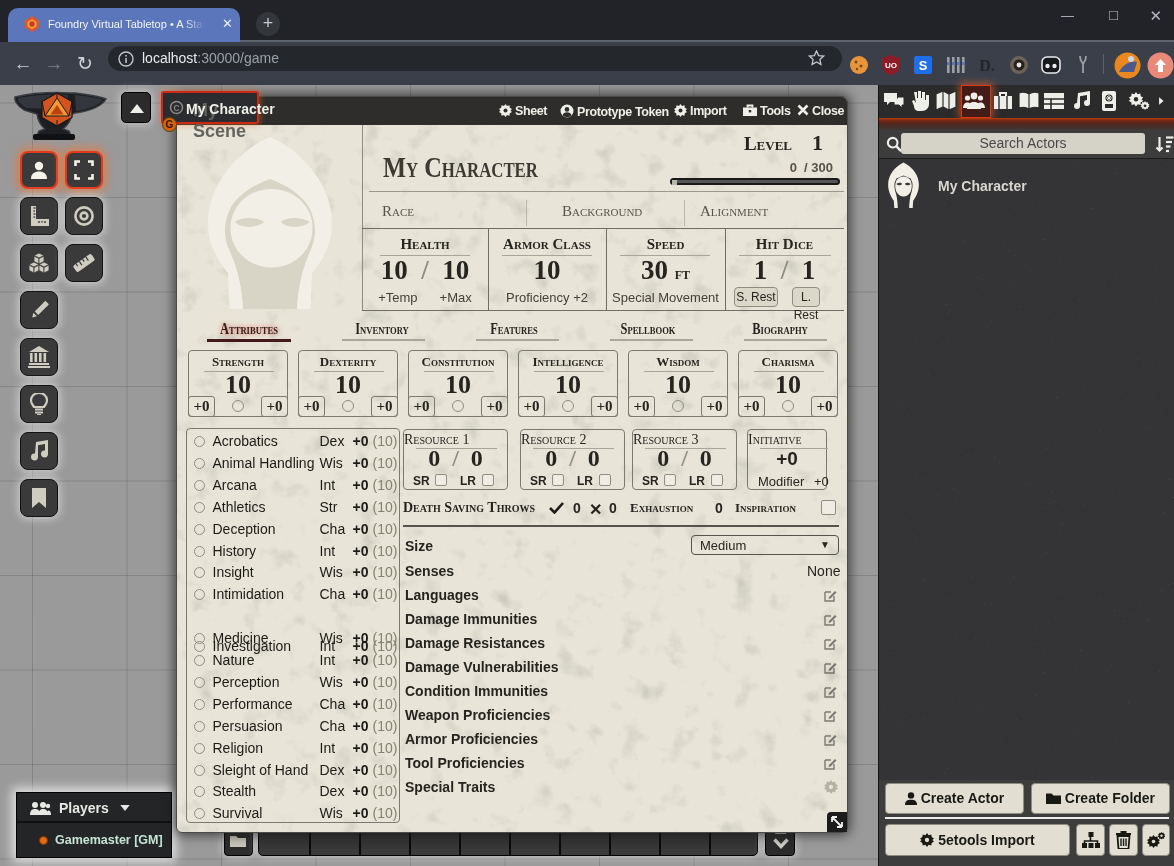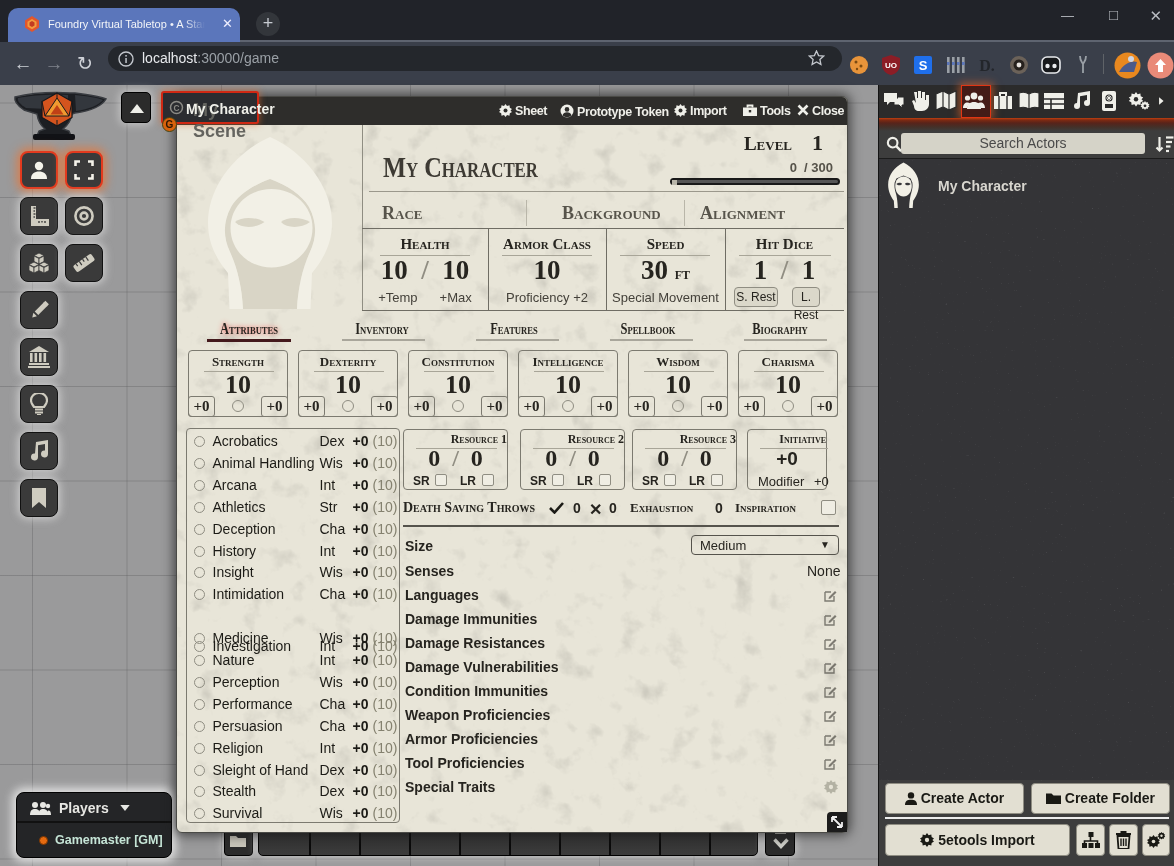--- a/index.html
+++ b/index.html
@@ -31,21 +31,21 @@
    linear-gradient(to bottom, rgba(90,90,92,.35) 0 1px, transparent 1px);
   background-size:94.5px 94.5px;
   background-position:32px 17.5px; }
 
 .ctl { position:absolute; width:38px; height:38px; background:#3a3a3a; border:1px solid #111;
   border-radius:8px; box-shadow:0 0 8px 2px rgba(220,220,220,.75); }
 .ctl svg { position:absolute; left:50%; top:50%; transform:translate(-50%,-50%); }
 .ctl.active { border:2px solid #e33a1e; box-shadow:0 0 10px 3px rgba(230,120,60,.8); }
 
 #players { left:16px; top:792px; width:156px; height:66px; background:#242527; border:1px solid #000;
-  border-radius:8px; box-shadow:0 0 10px 4px rgba(238,238,238,.85); color:#e7e7e3; }
+  border-radius:0; box-shadow:0 0 10px 4px rgba(238,238,238,.85); color:#e7e7e3; }
 #players .hdr { position:absolute; left:0; top:0; width:100%; height:30px; border-bottom:2px solid #111; }
 #players .hdr span { position:absolute; left:42px; top:7px; font-weight:bold; font-size:14px; }
 #players .gm { position:absolute; left:38px; top:40px; color:#c5e4d6; font-size:12.5px; font-weight:bold; }
 #players .dot { position:absolute; left:22px; top:43px; width:9px; height:9px; border-radius:50%; background:#e56a10; border:1px solid #7a3500; }
 
 #hotbar { left:224px; top:826px; width:576px; height:31px; }
 #macrodir { position:absolute; left:0; top:0; width:29px; height:30px; background:#2b2b2b; border:1px solid #000; border-radius:4px; box-shadow:0 0 8px 2px rgba(220,220,220,.6); }
 #slots { position:absolute; left:34px; top:0; width:500px; height:30px; background:linear-gradient(#2e2e2e,#3c3c3c); border:1px solid #000; border-radius:5px; box-shadow:0 0 8px 2px rgba(220,220,220,.6); overflow:hidden; }
 #slots .sep { position:absolute; top:0; width:2px; height:30px; background:#0a0a0a; }
 #pagectl { position:absolute; left:541px; top:0; width:30px; height:30px; background:#2b2b2b; border:1px solid #000; border-radius:4px; box-shadow:0 0 8px 2px rgba(220,220,220,.6); color:#ddd; }
@@ -59,21 +59,21 @@
 #sheethdr { border-radius:5px 5px 0 0; }
 #sheethdr { position:absolute; left:0; top:0; width:100%; height:28px; background:#2e2d2b; color:#efefe9; font-size:13px; font-weight:bold; }
 #sheethdr .m { white-space:nowrap; letter-spacing:-0.4px; font-size:12.5px; }
 #sheethdr .m { position:absolute; top:7px; }
 .serif { font-family:"Liberation Serif",serif; font-variant:small-caps; font-weight:bold; }
 #charname { left:206px; top:54px; font-size:29px; color:#3d3a33; transform:scaleX(.84); transform-origin:0 0; white-space:nowrap; }
 #level { right:24px; top:33px; font-size:19px; color:#26241f; }
 #xptext { right:14px; top:63px; font-size:13px; font-weight:bold; color:#56534a; }
 #xpbar { left:493px; top:81px; width:170px; height:7px; background:#565656; border:2px solid #191919; border-radius:4px; }
 #hr1 { left:14px; top:94px; width:644px; height:1px; background:#9b988c; }
-.flabel { position:absolute; font-family:"Liberation Serif",serif; font-variant:small-caps; font-weight:bold; font-size:18px; color:#57544b; }
+.flabel { position:absolute; font-family:"Liberation Serif",serif; font-variant:small-caps; font-weight:normal; font-size:15px; color:#57544b; }
 #row2 { left:185px; top:100px; width:482px; height:32px; border-bottom:1px solid #6f6d64; }
 #row2 .d { position:absolute; top:3px; width:1px; height:26px; background:#b9b6a9; }
 #statrow { left:185px; top:132px; width:482px; height:82px; border-bottom:1px solid #6f6d64; }
 #statrow .d { position:absolute; top:0; width:1px; height:82px; background:#6f6d64; }
 .statlbl { position:absolute; top:7px; font-family:"Liberation Serif",serif; font-variant:small-caps; font-weight:bold; font-size:15px; color:#26241f; text-align:center; }
 .stathr { position:absolute; top:26px; height:1px; background:#a8a598; }
 .statval { position:absolute; top:26px; font-family:"Liberation Serif",serif; font-weight:bold; font-size:27px; color:#26241f; text-align:center; }
 .statcap { position:absolute; top:61px; font-size:13px; color:#44413a; text-align:center; }
 .rest { position:absolute; top:58px; height:20px; background:#dbd8ca; border:1px solid #8f8d82; border-radius:4px; font-size:12px; color:#26241f; text-align:center; line-height:18px; }
 
@@ -95,21 +95,21 @@
 
 #skills { left:8.5px; top:331px; width:214px; height:395px; border:1px solid #7c7a70; border-radius:4px; }
 .skrow { position:absolute; left:0; width:100%; height:21.9px; font-size:14px; color:#1c1b16; }
 .skrow .c { position:absolute; left:7px; top:4px; width:11px; height:11px; border:1px solid #8f8d82; border-radius:50%; }
 .skrow .n { position:absolute; left:26px; top:1px; }
 .skrow .a { position:absolute; left:133px; top:1px; }
 .skrow .m { position:absolute; left:166px; top:1px; font-weight:bold;}
 .skrow .p { position:absolute; left:186px; top:1px; color:#84816f; }
 
 .rbox { position:absolute; top:332px; width:105px; height:61px; border:1px solid #7c7a70; border-radius:4px; }
-.rbox .lbl { position:absolute; left:0; top:2px; width:100%; text-align:right; font-family:"Liberation Serif",serif; font-variant:small-caps; font-weight:bold; font-size:12px; color:#26241f; }
+.rbox .lbl { position:absolute; left:0; top:2px; width:100%; text-align:left; font-family:"Liberation Serif",serif; font-variant:small-caps; font-weight:normal; font-size:14px; color:#26241f; }
 .rbox .hr { position:absolute; left:12px; top:18px; width:81px; height:1px; background:#a8a598; }
 .rbox .val { position:absolute; left:0; top:15px; width:100%; text-align:center; font-family:"Liberation Serif",serif; font-weight:bold; font-size:24px; color:#26241f; }
 .rbox .srlr { position:absolute; left:0; top:44px; width:100%; font-size:12px; font-weight:bold; color:#26241f; }
 .cb { display:inline-block; width:12px; height:12px; background:#efede3; border:1px solid #8f8d82; border-radius:2px; vertical-align:-2px; }
 
 #deathrow { left:226px; top:403px; width:436px; height:22px; font-size:14px; color:#26241f; }
 #deathhr { left:226px; top:428px; width:436px; height:2px; background:#55534c; }
 
 .trait { position:absolute; left:228px; font-size:14px; font-weight:bold; color:#26241f; }
 .tval { position:absolute; font-size:14px; color:#26241f; }

